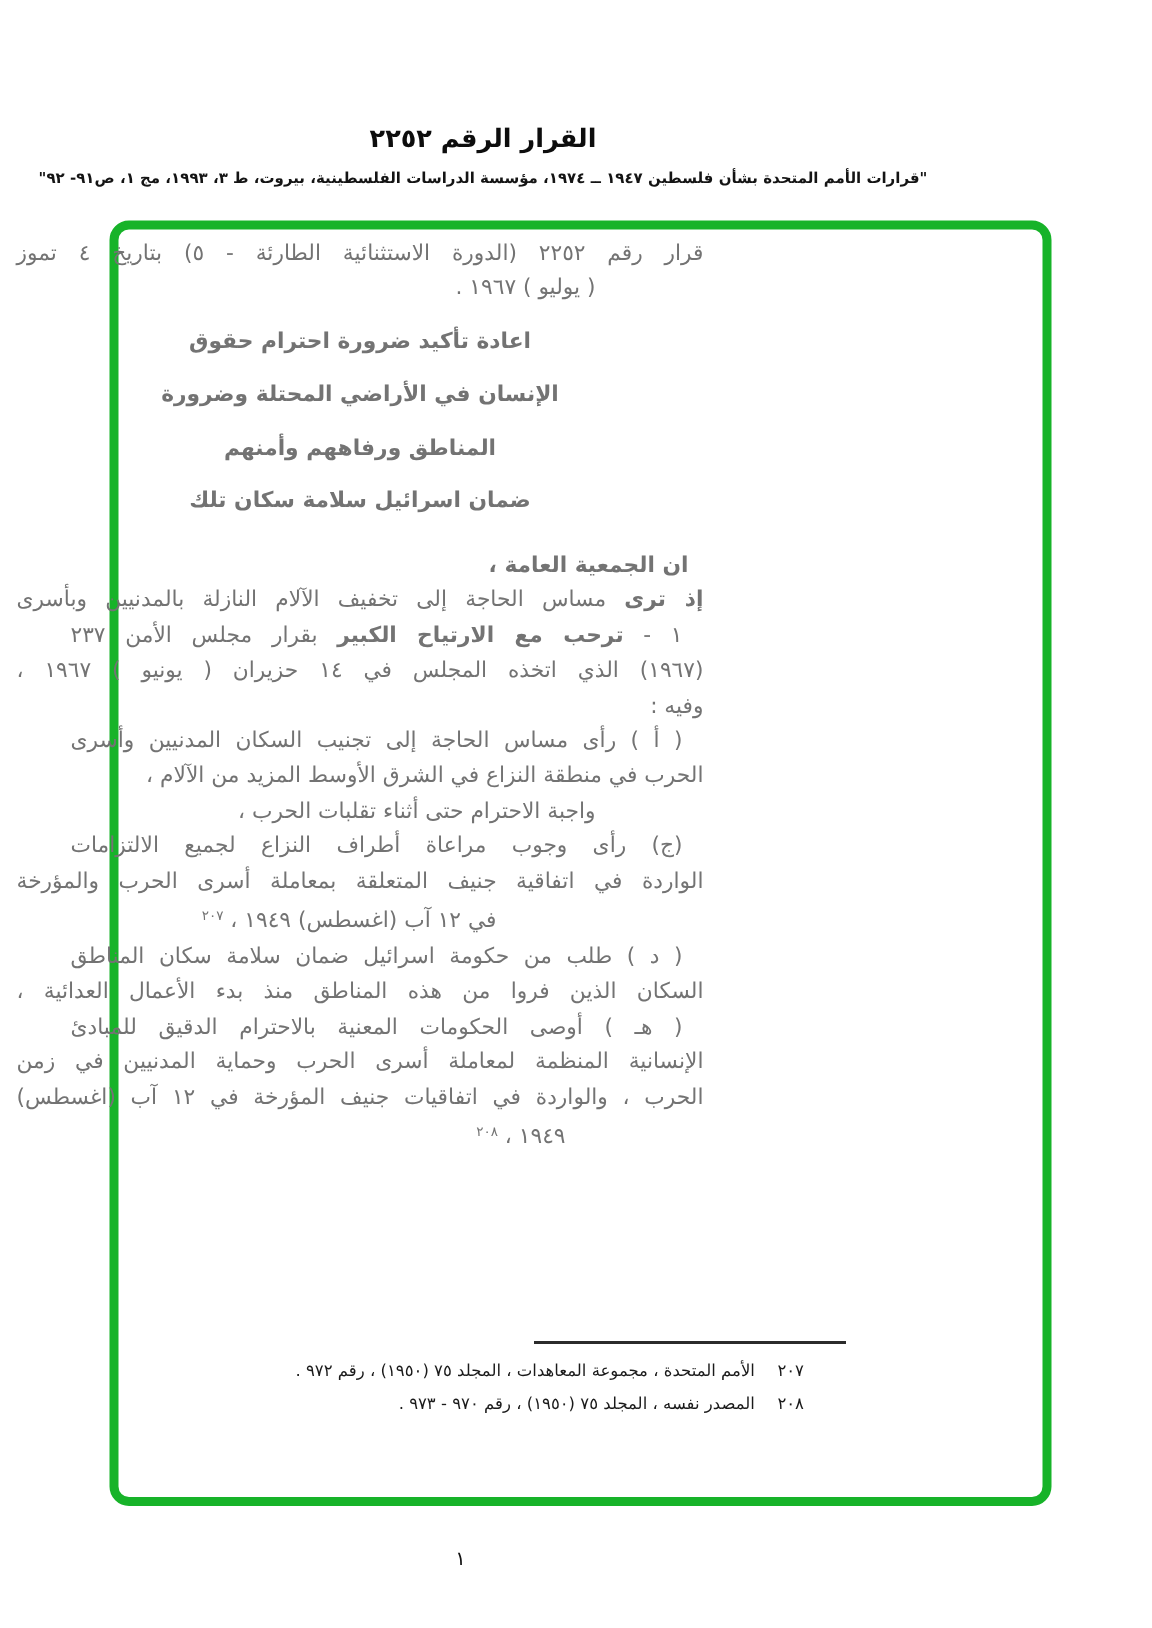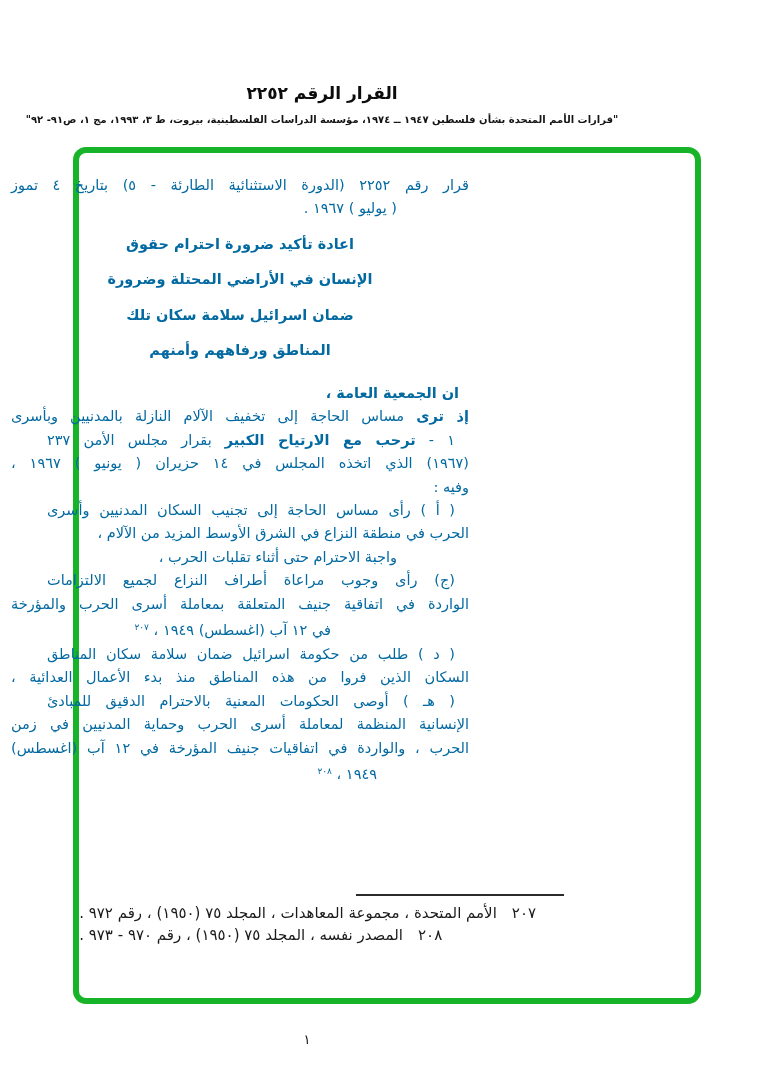--- a/index.html
+++ b/index.html
@@ -27,45 +27,45 @@
 
   .frame {
     position: absolute; left: 73px; top: 147px;
     width: 628px; height: 857px;
     border: 6px solid #17b329;
     border-radius: 13px;
     background: transparent;
   }
 
   .content {
-    position: absolute; top: 174px; right: 175px; width: 458px;
+    position: absolute; top: 158px; right: 175px; width: 458px;
     direction: rtl; text-align: right;
-    font-size: 14.5px; line-height: 23.45px; color: #0369a1;
+    font-size: 14.5px; line-height: 23.45px; color: #737373;
   }
   .ln { min-height: 23.45px; }
   .jl { text-align: justify; text-align-last: justify; }
   .rl { text-align: right; }
   .cl { text-align: center; margin-top: 12px; }
   .b  { font-weight: bold; }
   .pf    { padding-right: 14px; margin-left: 36px; }
   .ind10 { padding-right: 10px; }
   .ind72 { padding-right: 72px; }
   .ind92 { padding-right: 92px; }
   .ind138{ padding-right: 138px; }
   .sp7   { margin-top: 19px; }
   sup.ref { font-size: 9px; vertical-align: 5px; font-weight: normal; }
 
   .fn-sep {
     position: absolute; top: 894px; right: 80px; width: 208px;
     border-top: 2px solid #2b2b2b;
   }
   .footnotes {
     position: absolute; top: 903px; right: 108px;
-    direction: rtl; text-align: left;
-    font-size: 15px; line-height: 21.5px; color: #1a1a1a;
+    direction: rtl; text-align: right;
+    font-size: 11px; line-height: 21.5px; color: #1a1a1a;
   }
   .fn-row { white-space: nowrap; }
   .fn-num { margin-left: 15px; display: inline-block; }
 
   .page-num {
     position: absolute; top: 1032px; left: 0; right: 30px;
     text-align: center; font-size: 13px; color: #111;
   }
 </style>
 </head>
@@ -77,22 +77,22 @@
   <div class="doc-citation">"قرارات الأمم المتحدة بشأن فلسطين ١٩٤٧ ــ ١٩٧٤، مؤسسة الدراسات الفلسطينية، بيروت، ط ٣، ١٩٩٣، مج ١، ص٩١- ٩٢"</div>
 
   <div class="frame"></div>
 
   <div class="content">
     <div class="ln jl">قرار رقم ٢٢٥٢ (الدورة الاستثنائية الطارئة - ٥) بتاريخ ٤ تموز</div>
     <div class="ln rl ind72">( يوليو ) ١٩٦٧ .</div>
 
     <div class="ln cl b">اعادة تأكيد ضرورة احترام حقوق</div>
     <div class="ln cl b">الإنسان في الأراضي المحتلة وضرورة</div>
+    <div class="ln cl b">المناطق ورفاههم وأمنهم</div>
     <div class="ln cl b">ضمان اسرائيل سلامة سكان تلك</div>
-    <div class="ln cl b">المناطق ورفاههم وأمنهم</div>
 
     <div class="ln rl b ind10 sp7">ان الجمعية العامة ،</div>
     <div class="ln jl"><span class="b">إذ ترى</span><span> مساس الحاجة إلى تخفيف الآلام النازلة بالمدنيين وبأسرى</span></div>
 
     <div class="ln jl pf"><span>١ - </span><span class="b">ترحب مع الارتياح الكبير</span><span> بقرار مجلس الأمن ٢٣٧</span></div>
     <div class="ln jl">(١٩٦٧) الذي اتخذه المجلس في ١٤ حزيران ( يونيو ) ١٩٦٧ ،</div>
     <div class="ln rl">وفيه :</div>
 
     <div class="ln jl pf">( أ ) رأى مساس الحاجة إلى تجنيب السكان المدنيين وأسرى</div>
     <div class="ln rl">الحرب في منطقة النزاع في الشرق الأوسط المزيد من الآلام ،</div>

